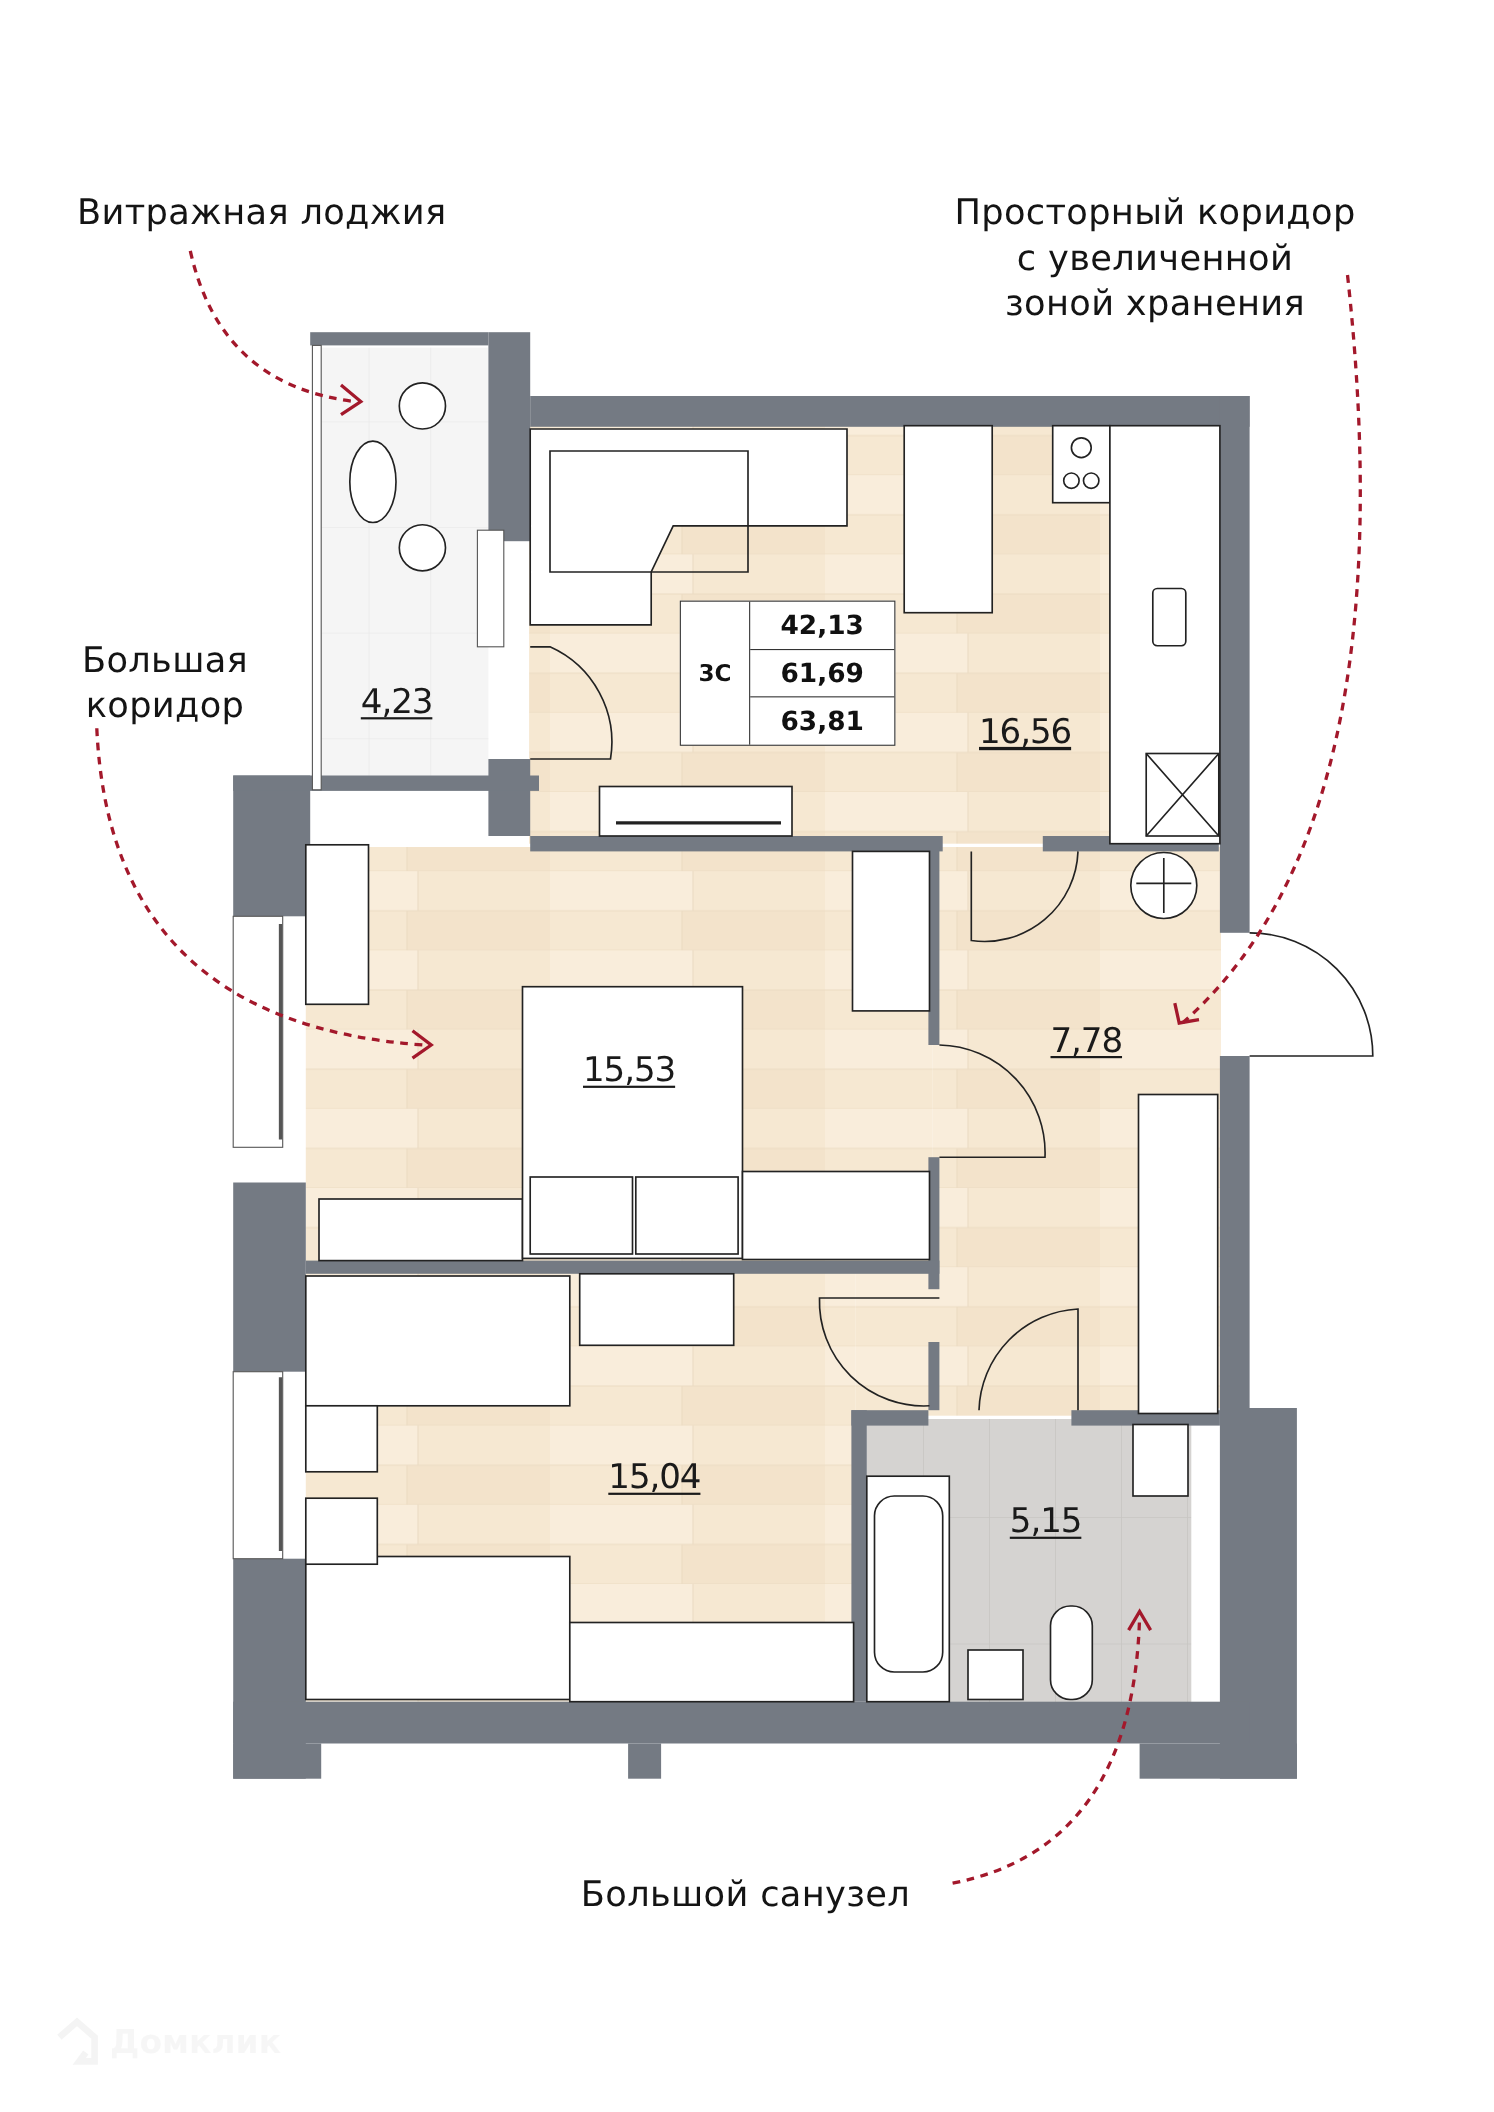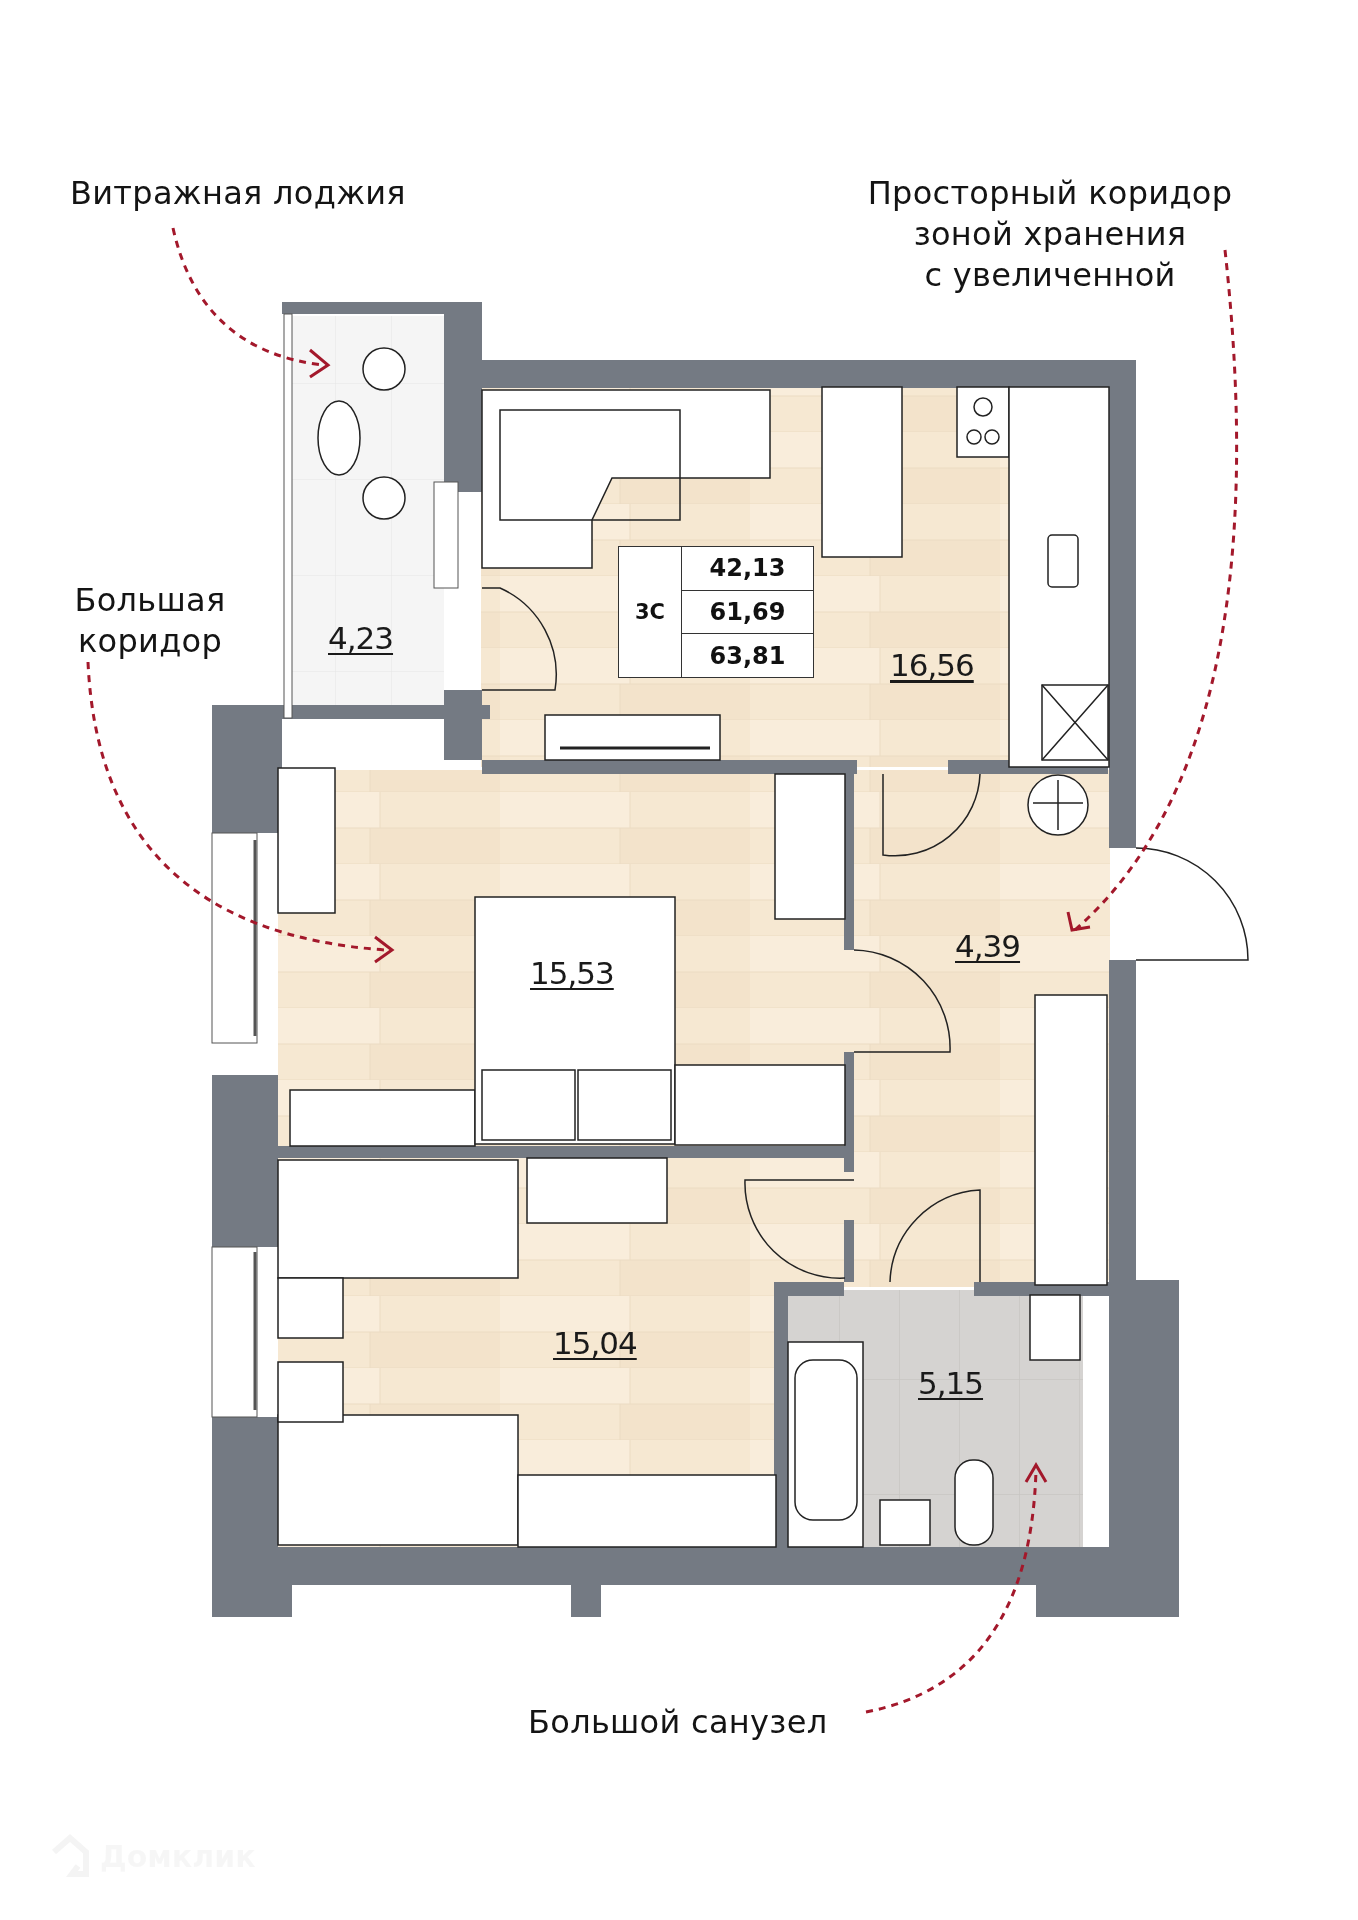--- a/index.html
+++ b/index.html
@@ -14,22 +14,22 @@
   .spec .vals div:last-child{border-bottom:none;}
   .watermark{position:absolute;left:48px;top:1832px;display:flex;align-items:center;gap:8px;opacity:0.35;}
   .watermark span{font-size:30px;font-weight:bold;color:#e8e8e8;}
 </style>
 </head>
 <body>
 
 <div class="callout" style="left:70px;top:173px;">Витражная лоджия</div>
 <div class="callout" style="left:840px;top:173px;width:420px;">
   <div>Просторный коридор</div>
+  <div>с увеличенной</div>
   <div>зоной хранения</div>
-  <div>с увеличенной</div>
 </div>
 <div class="callout" style="left:60px;top:580px;width:180px;">
   <div>Большая</div>
   <div>коридор</div>
 </div>
 <div class="callout" style="left:528px;top:1702px;">Большой санузел</div>
 
 <svg class="plan" viewBox="0 0 1358 1920" xmlns="http://www.w3.org/2000/svg">
   <defs>
     <pattern id="planks" width="250" height="72" patternUnits="userSpaceOnUse">
@@ -188,21 +188,21 @@
   <div class="vals">
     <div>42,13</div>
     <div>61,69</div>
     <div>63,81</div>
   </div>
 </div>
 
 <div class="area" style="left:328px;top:620px;">4,23</div>
 <div class="area" style="left:890px;top:647px;text-decoration:underline;">16,56</div>
 <div class="area" style="left:530px;top:955px;">15,53</div>
-<div class="area" style="left:955px;top:928px;">4,39</div>
+<div class="area" style="left:955px;top:928px;">7,78</div>
 <div class="area" style="left:553px;top:1325px;">15,04</div>
 <div class="area" style="left:918px;top:1365px;">5,15</div>
 
 <div class="watermark">
   <svg width="44" height="48" viewBox="0 0 44 48">
       <path d="M6 20 L22 6 L38 20 V42 H24 L30 34" stroke="#e0e0e0" stroke-width="6" fill="none"></path>
     </svg>
   <span>Домклик</span>
 </div>
 

